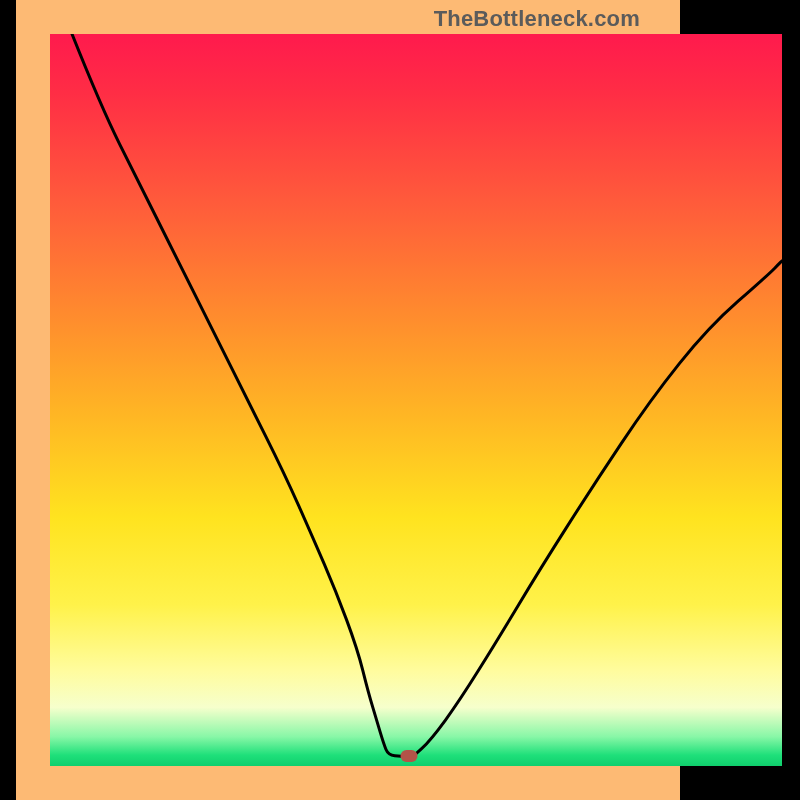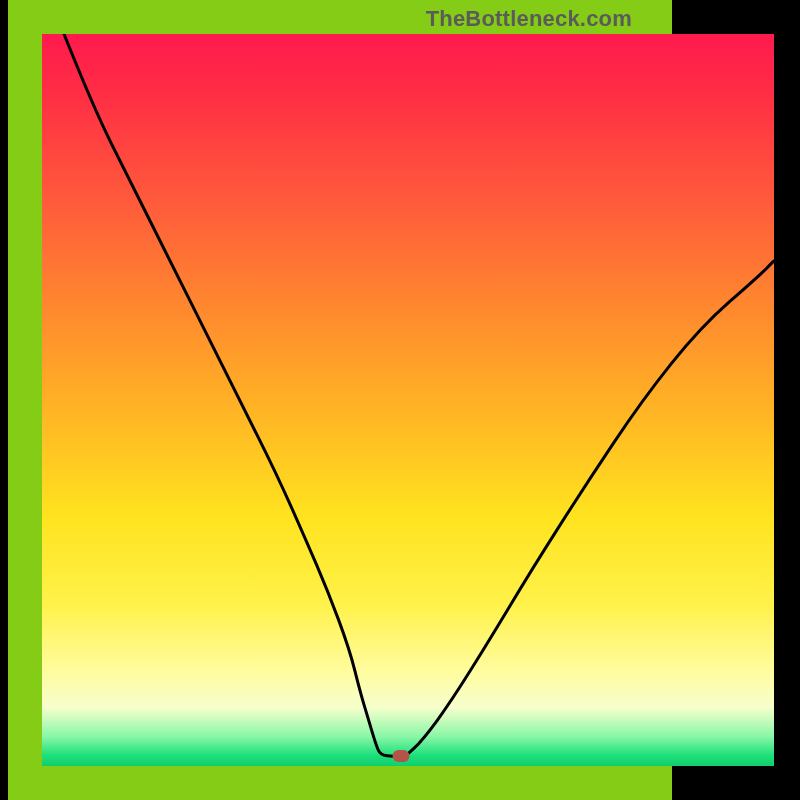--- a/index.html
+++ b/index.html
@@ -6,25 +6,25 @@
     margin: 0;
     padding: 0;
     width: 800px;
     height: 800px;
     background: #000;
     font-family: Arial, Helvetica, sans-serif;
     overflow: hidden;
   }
   .frame {
     position: absolute;
-    left: 8px;
+    left: 16px;
     top: 0;
     width: 664px;
     height: 800px;
-    background: #84cc16;
+    background: #fdba74;
   }
   .plot-area {
     position: absolute;
     left: 34px;
     top: 34px;
     width: 732px;
     height: 732px;
     
     background: linear-gradient(
       to bottom,

